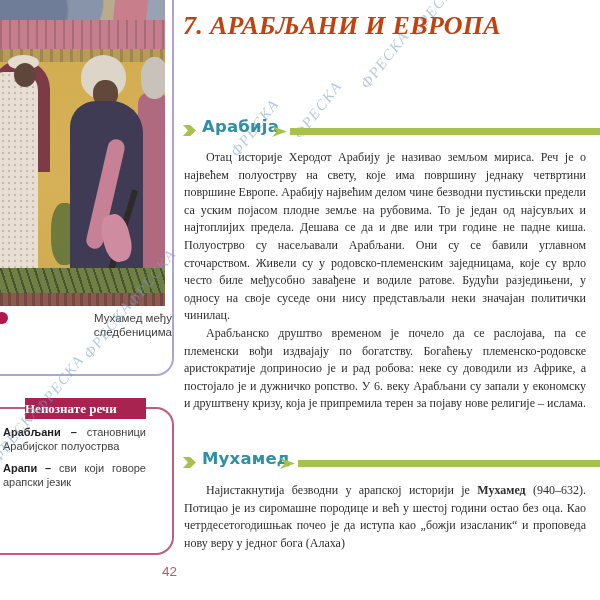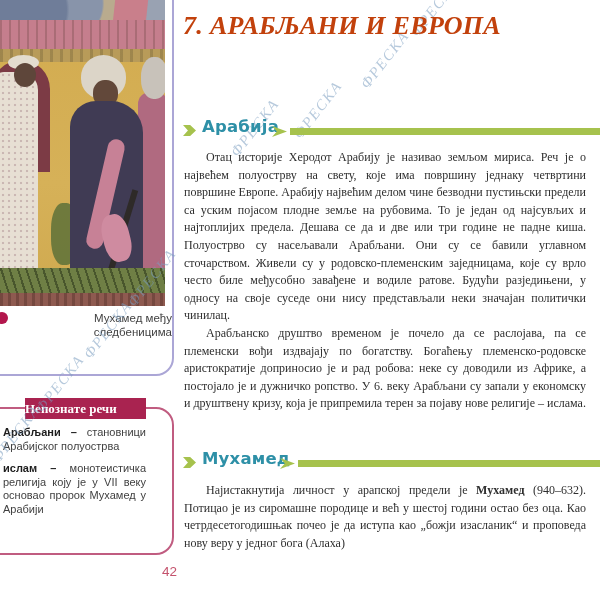--- a/index.html
+++ b/index.html
@@ -115,22 +115,22 @@
 <div class="fig-caption">Мухамед међу следбеницима</div>
 
 <div class="vocab-border"></div>
 <div class="vocab-header">Непознате речи</div>
 <div class="vocab-entries">
   <div class="vocab-entry">
     <span class="vterm">Арабљани –</span>
     <span>становници Арабијског полуострва</span>
   </div>
   <div class="vocab-entry">
-    <span class="vterm">ислам –</span>
-    <span>монотеистичка религија коју је у VII веку основао пророк Мухамед у Арабији</span>
+    <span class="vterm">Арапи –</span>
+    <span>сви који говоре арапски језик</span>
   </div>
 </div>
 
 <div class="page-num">42</div>
 
 <div class="page-title">7. АРАБЉАНИ И ЕВРОПА</div>
 
 <div class="sh-glyph" style="left:183px;top:125px;"></div>
 <div class="sh-text" style="left:202px;top:117px;">Арабија</div>
 <div class="sh-chev" style="left:272px;top:126px;"></div>
@@ -140,21 +140,21 @@
   <p>Отац историје Херодот Арабију је називао земљом мириса. Реч је о највећем полуострву на свету, које има површину једнаку четвртини површине Европе. Арабију највећим делом чине безводни пустињски предели са уским појасом плодне земље на рубовима. То је један од најсувљих и најтоплијих предела. Дешава се да и две или три године не падне киша. Полуострво су насељавали Арабљани. Они су се бавили углавном сточарством. Живели су у родовско-племенским заједницама, које су врло често биле међусобно завађене и водиле ратове. Будући разједињени, у односу на своје суседе они нису представљали неки значајан политички чинилац.</p>
   <p>Арабљанско друштво временом је почело да се раслојава, па се племенски вођи издвајају по богатству. Богаћењу племенско-родовске аристократије доприносио је и рад робова: неке су доводили из Африке, а постојало је и дужничко ропство. У 6. веку Арабљани су запали у економску и друштвену кризу, која је припремила терен за појаву нове религије – ислама.</p>
 </div>
 
 <div class="sh-glyph" style="left:183px;top:457px;"></div>
 <div class="sh-text" style="left:202px;top:449px;">Мухамед</div>
 <div class="sh-chev" style="left:280px;top:458px;"></div>
 <div class="sh-bar" style="left:298px;top:460px;width:302px;"></div>
 
 <div class="bodytext" style="top:482px;">
-  <p><span>Најистакнутија личност у арапској предели је </span><span class="b">Мухамед</span><span> (940–632). Потицао је из сиромашне породице и већ у шестој години остао без оца. Као четрдесетогодишњак почео је да иступа као „божји изасланик“ и проповеда нову веру у једног бога (Алаха)</span></p>
+  <p><span>Најистакнутија безводни у арапској историји је </span><span class="b">Мухамед</span><span> (940–632). Потицао је из сиромашне породице и већ у шестој години остао без оца. Као четрдесетогодишњак почео је да иступа као „божји изасланик“ и проповеда нову веру у једног бога (Алаха)</span></p>
 </div>
 
 <span class="wm" style="left:255px;top:128px;">ФРЕСКА</span>
 <span class="wm" style="left:318px;top:110px;">ФРЕСКА</span>
 <span class="wm" style="left:385px;top:60px;">ФРЕСКА</span>
 <span class="wm" style="left:435px;top:8px;">ФРЕСКА</span>
 <span class="wm" style="left:152px;top:278px;">ФРЕСКА</span>
 <span class="wm" style="left:108px;top:330px;">ФРЕСКА</span>
 <span class="wm" style="left:60px;top:384px;">ФРЕСКА</span>
 <span class="wm" style="left:16px;top:434px;">ФРЕСКА</span>

